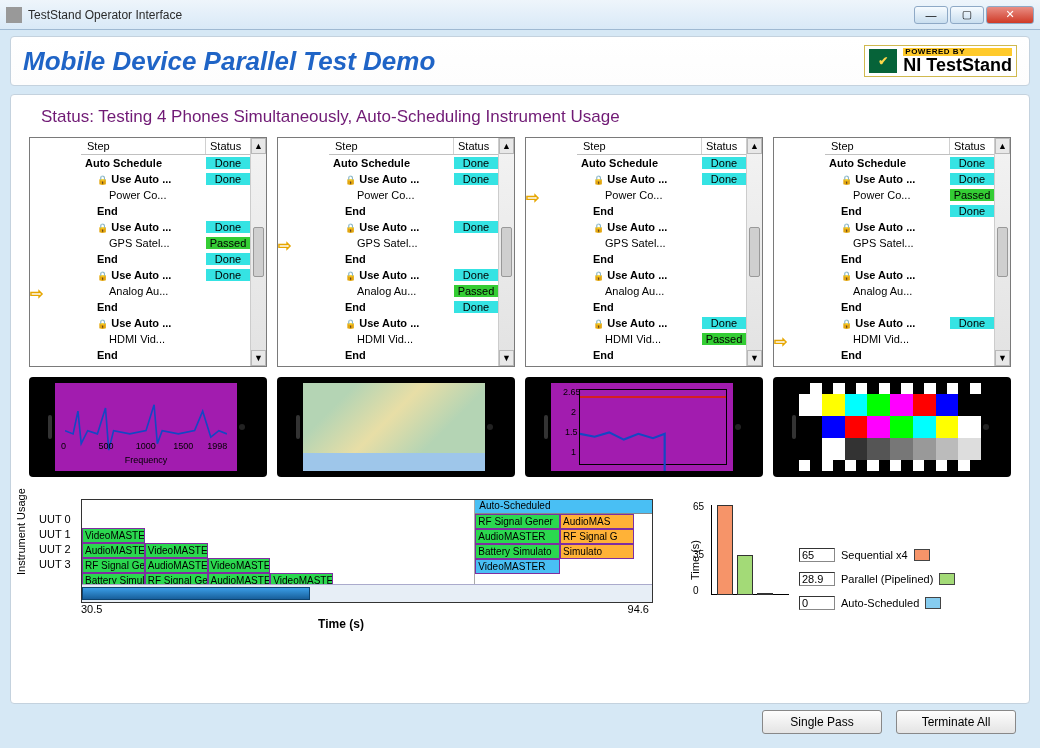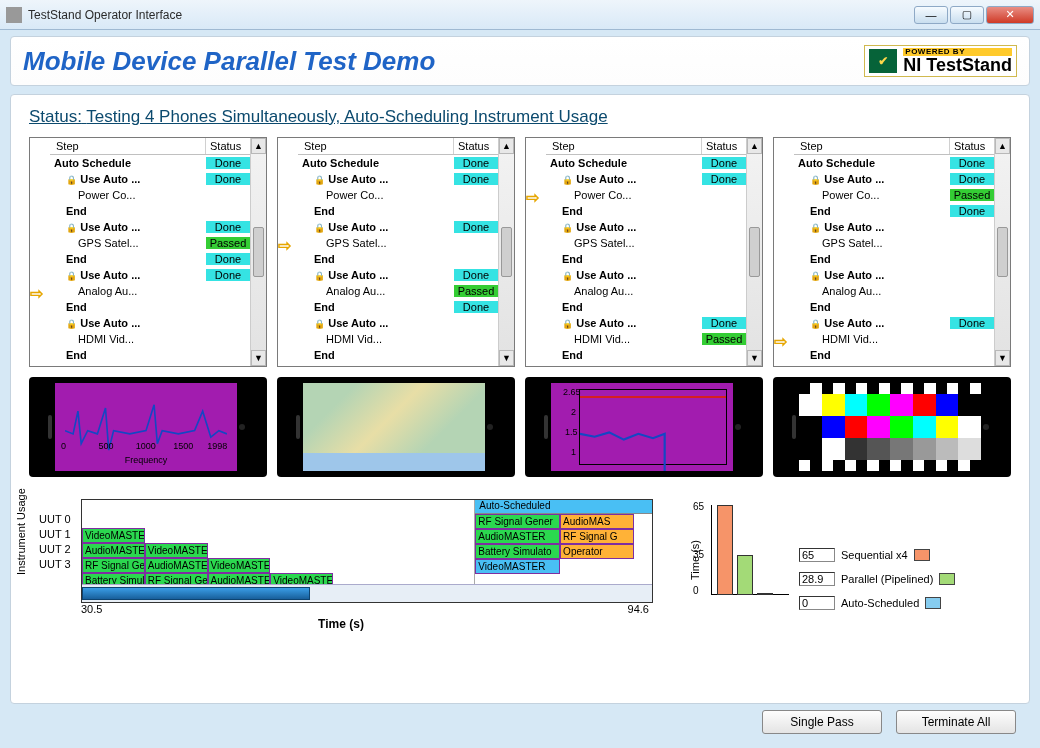--- a/index.html
+++ b/index.html
@@ -40,34 +40,34 @@
   .ni-logo .brand { font-size:18px; font-weight:bold; font-family:Arial; color:#000; }
 
   .maincard {
     margin-top:8px;
     background:#fff;
     border:1px solid #c4d2de; border-radius:4px;
     padding:14px 18px 14px 18px;
     height:610px;
     display:flex; flex-direction:column;
   }
-  .statusline { font-size:17px; color:#0c4a6e; margin: -2px 0 10px 0; text-decoration: underline; }
+  .statusline { font-size:17px; color:#701a75; margin: -2px 0 10px 12px; }
 
   
   .panerow { display:flex; gap:10px; }
   .testpane { flex:1; display:flex; flex-direction:column; }
   .stepbox {
     border:1px solid #7a7a7a; background:#fff;
     height:230px; position:relative; display:flex;
   }
   .currarrow {
     width:20px; display:flex; align-items:center; justify-content:center;
     font-size:16px; color:#daa106;
   }
-  .treecol { flex:1; overflow:hidden; }
+  .treecol { flex:1; overflow:hidden;margin-left:31px; }
   .steps-hdr { display:flex; border-bottom:1px solid #c0c0c0; font-size:11px; }
   .steps-hdr .c1 { flex:1; padding:2px 6px; border-right:1px solid #d0d0d0; }
   .steps-hdr .c2 { width:44px; padding:2px 4px; }
   .stepsbody { height:206px; overflow:hidden; }
   .steprow { display:flex; font-size:11px; height:16px; align-items:center; }
   .steprow .c1 { flex:1; white-space:nowrap; overflow:hidden; text-overflow:ellipsis; display:flex; align-items:center; gap:3px; }
   .steprow .c2 { width:44px; font-size:11px; padding:0 2px;text-align:center; }
   .st-done   { background:#35e3e3; }
   .st-passed { background:#34cd34; }
   .ind0 { padding-left:4px; }
@@ -741,21 +741,21 @@
                 <div class="lane" style="top: 0px; position: absolute; left: 0px; right: 0px;">
                   <div class="bar green" style="left: 0%; width: 48%;">RF Signal Gener</div>
                   <div class="bar orange" style="left: 48%; width: 41.6%;">AudioMAS</div>
                 </div>
                 <div class="lane" style="top: 15px; position: absolute; left: 0px; right: 0px;">
                   <div class="bar green" style="left: 0%; width: 48%;">AudioMASTER</div>
                   <div class="bar orange" style="left: 48%; width: 41.6%;">RF Signal G</div>
                 </div>
                 <div class="lane" style="top: 30px; position: absolute; left: 0px; right: 0px;">
                   <div class="bar green" style="left: 0%; width: 48%;">Battery Simulato</div>
-                  <div class="bar orange" style="left: 48%; width: 41.6%;">Operator</div>
+                  <div class="bar orange" style="left: 48%; width: 41.6%;">Simulato</div>
                 </div>
                 <div class="lane" style="top: 45px; position: absolute; left: 0px; right: 0px;">
                   <div class="bar blue" style="left: 0%; width: 48%;">VideoMASTER</div>
                 </div>
               </div>
           </div>
           <div class="gantt-scroll" style="position:absolute; left:0; right:0; bottom:0;">
             <div class="thumb"></div>
           </div>
         </div>

